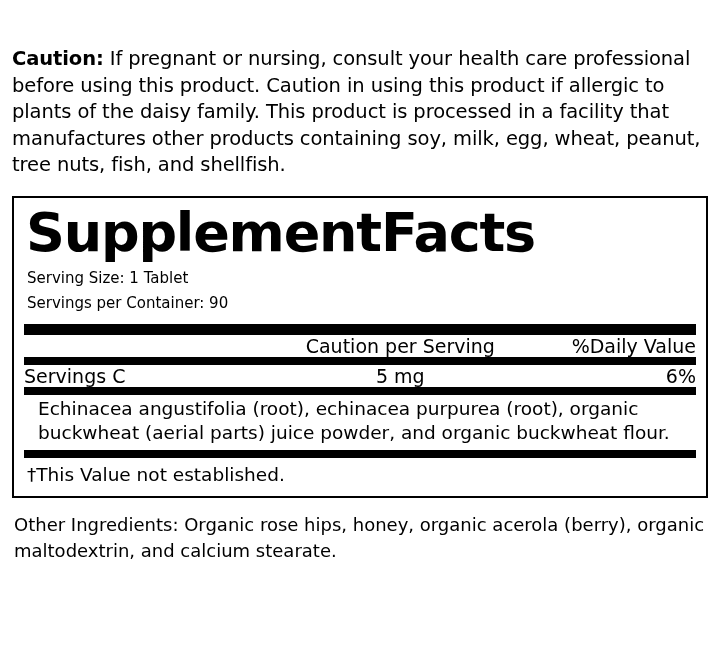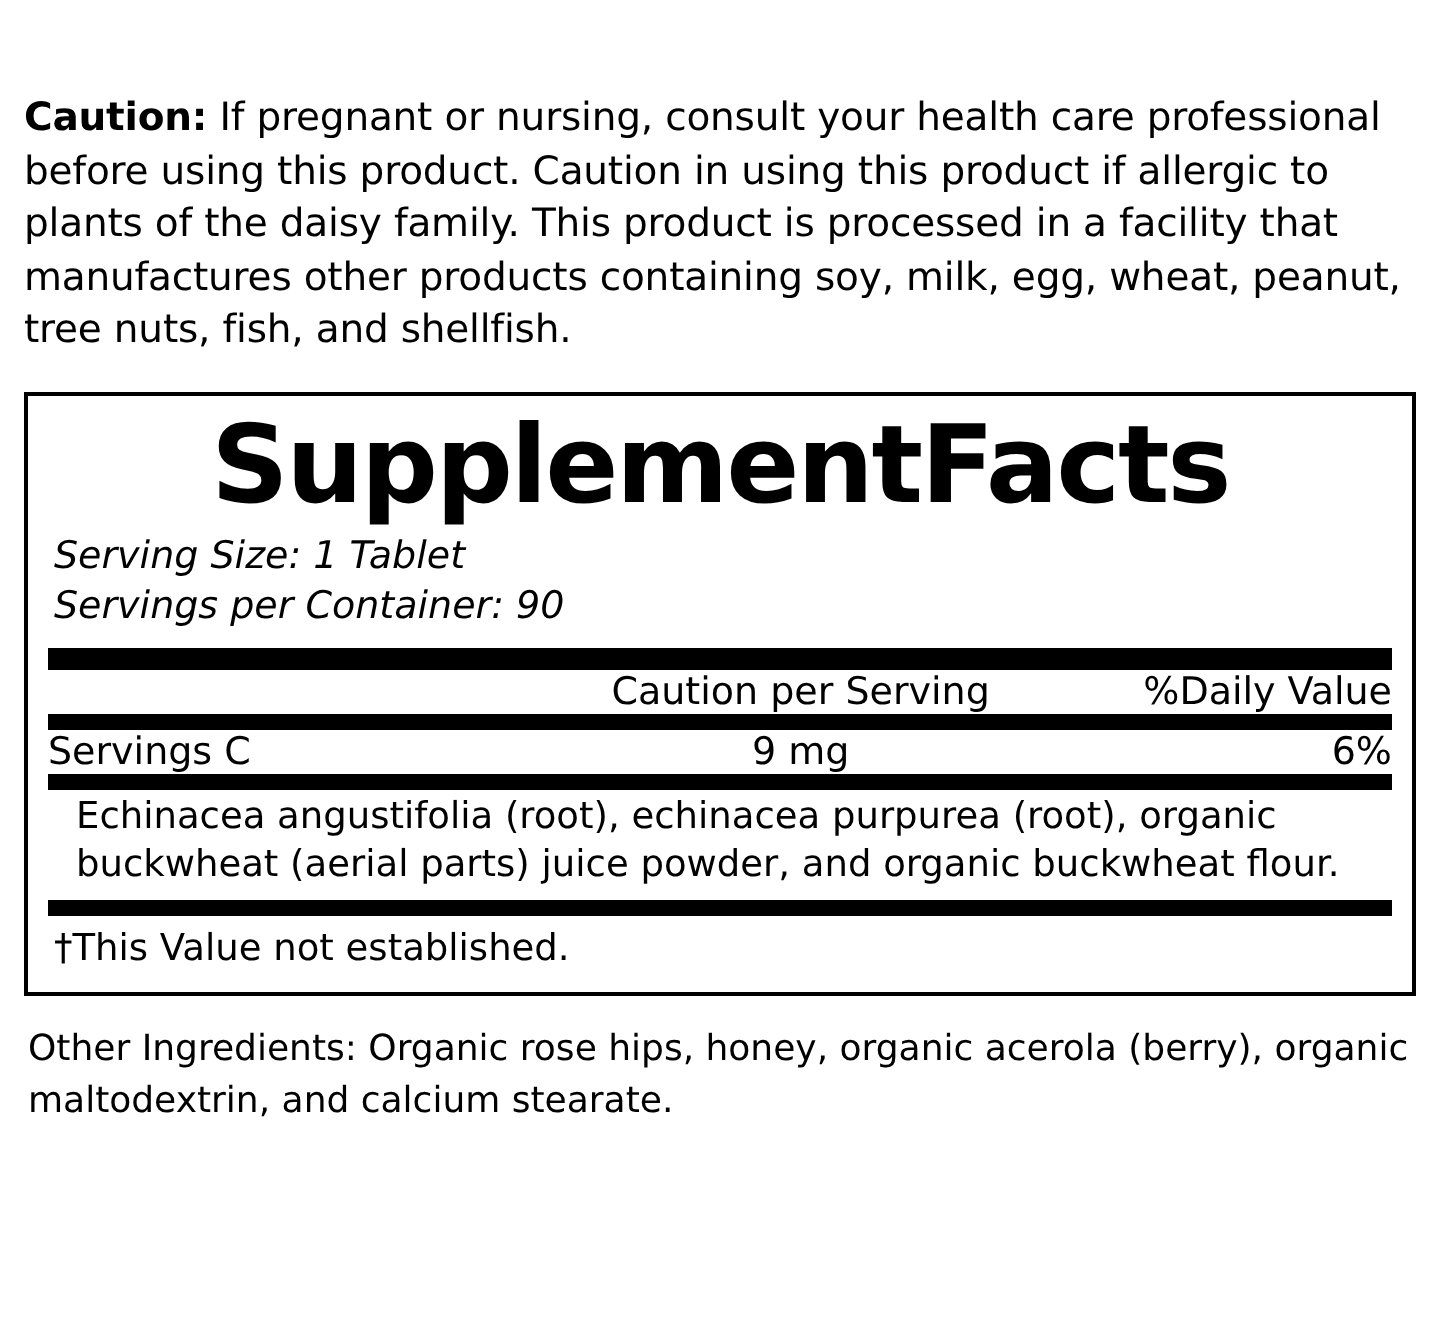--- a/index.html
+++ b/index.html
@@ -36,34 +36,33 @@
 
   
   .panel {
     border: 2px solid #000;
     margin-top: 17px;
     padding: 6px 10px 9px 10px;
     box-sizing: border-box;
   }
   .sf-title {
     display: flex;
-    justify-content: center;
+    justify-content: flex-start;
     align-items: baseline;
     font-size: 54px;
     font-weight: bold;
     letter-spacing: -1.2px;
     line-height: 58px;
     padding: 0 2px 0 2px;
   }
   .serving-lines {
     margin-top: 4px;
-    font-size: 19px;
+    font-size: 15px;
     line-height: 25px;
     padding-left: 3px;
-    font-style: italic;
   }
   .rule-thick {
     height: 11px;
     background: #000;
     margin: 8px 0 0 0;
   }
   .rule-mid {
     height: 8px;
     background: #000;
     margin: 0;
@@ -151,21 +150,21 @@
       </tr>
     </tbody>
       </table>
 
     <div class="rule-mid"></div>
 
     <table class="sf">
       <tbody>
           <tr class="data-row">
         <td class="col-name">Servings C</td>
-        <td class="col-amt">9 mg</td>
+        <td class="col-amt">5 mg</td>
         <td class="col-dv">6%</td>
       </tr>
     </tbody>
       </table>
 
     <div class="rule-mid"></div>
 
 
     <div class="blend-desc">Echinacea angustifolia (root), echinacea purpurea (root), organic buckwheat (aerial parts) juice powder, and organic buckwheat flour.</div>
 

